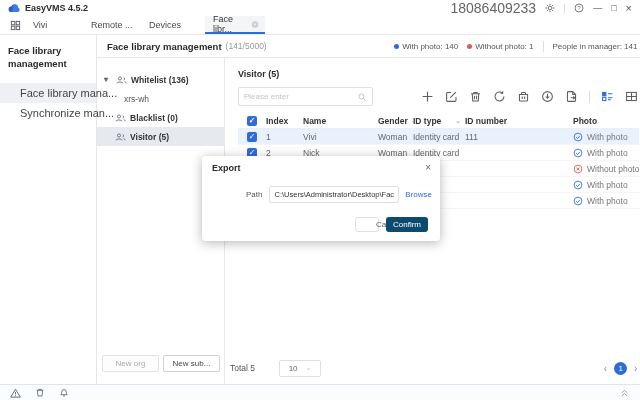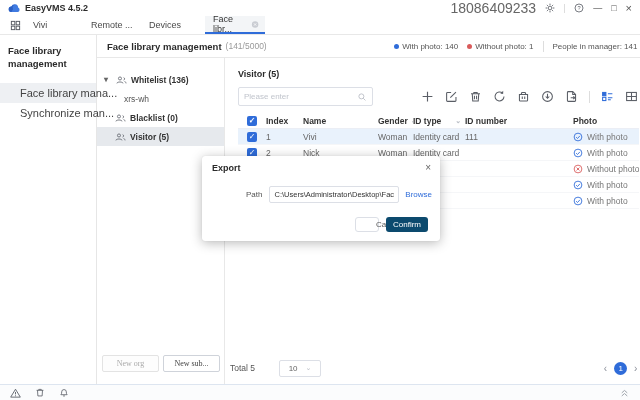--- a/index.html
+++ b/index.html
@@ -38,21 +38,21 @@
 
   .content { flex:1; display:flex; min-height:0; }
 
   
   .treepanel { width:128px; border-right:1px solid #e8e8e8; display:flex; flex-direction:column; }
   .tree-list { flex:1; padding-top:12px; }
   .tree-item { height:19px; display:flex; align-items:center; font-size:8.5px; color:#333; font-weight:bold; gap:4px; padding-left:18px; white-space:nowrap; }
   .tree-item .caret { color:#666; font-size:8px; width:8px; margin-left:-11px; }
   .tree-item.child { font-weight:normal; color:#555; padding-left:27px; }
   .tree-item.selected { background:#e6e9ed; }
-  .tree-footer { display:flex; gap:4px; padding:0 4px 12px 5px;font-family:Liberation Serif, serif; }
+  .tree-footer { display:flex; gap:4px; padding:0 4px 12px 5px; }
   .btn-org { flex:1; height:17px; font-size:8px; border:1px solid #e3e3e3; background:#fdfdfd; color:#aaa; border-radius:2px; text-align:center; line-height:15px; }
   .btn-sub { flex:1; height:17px; font-size:8px; border:1px solid #cfd3da; background:#fff; color:#444; border-radius:2px; text-align:center; line-height:15px; }
 
   
   .tablepanel { flex:1; display:flex; flex-direction:column; min-width:0; }
   .tp-title { font-weight:bold; font-size:9px; color:#2b2b2b; margin:11px 0 0 13px; }
   .tp-controls { display:flex; align-items:center; margin:8px 9px 0 13px; }
   .search-box { width:135px; height:19px; border:1px solid #dcdfe6; border-radius:2px; display:flex; align-items:center; padding:0 5px; }
   .search-box input { border:none; outline:none; flex:1; font-size:8px; color:#333; font-family:inherit; min-width:0; }
   .search-box input::placeholder { color:#c0c4cc; }

